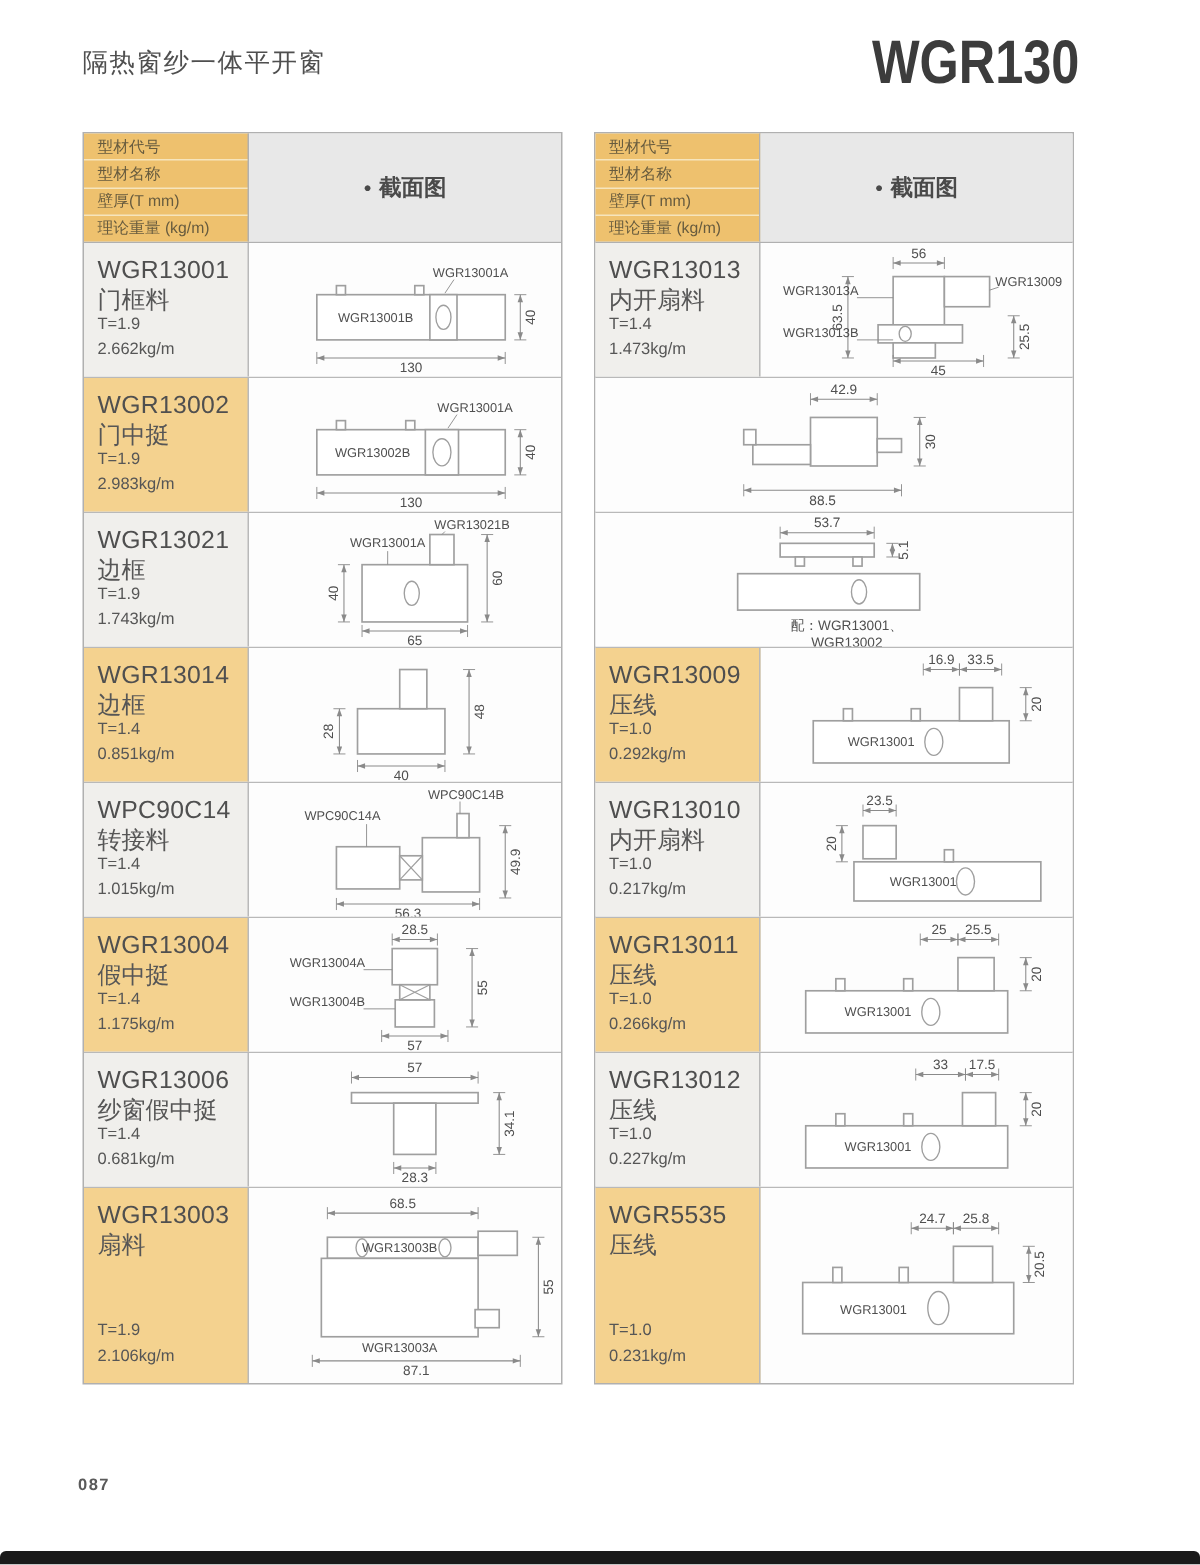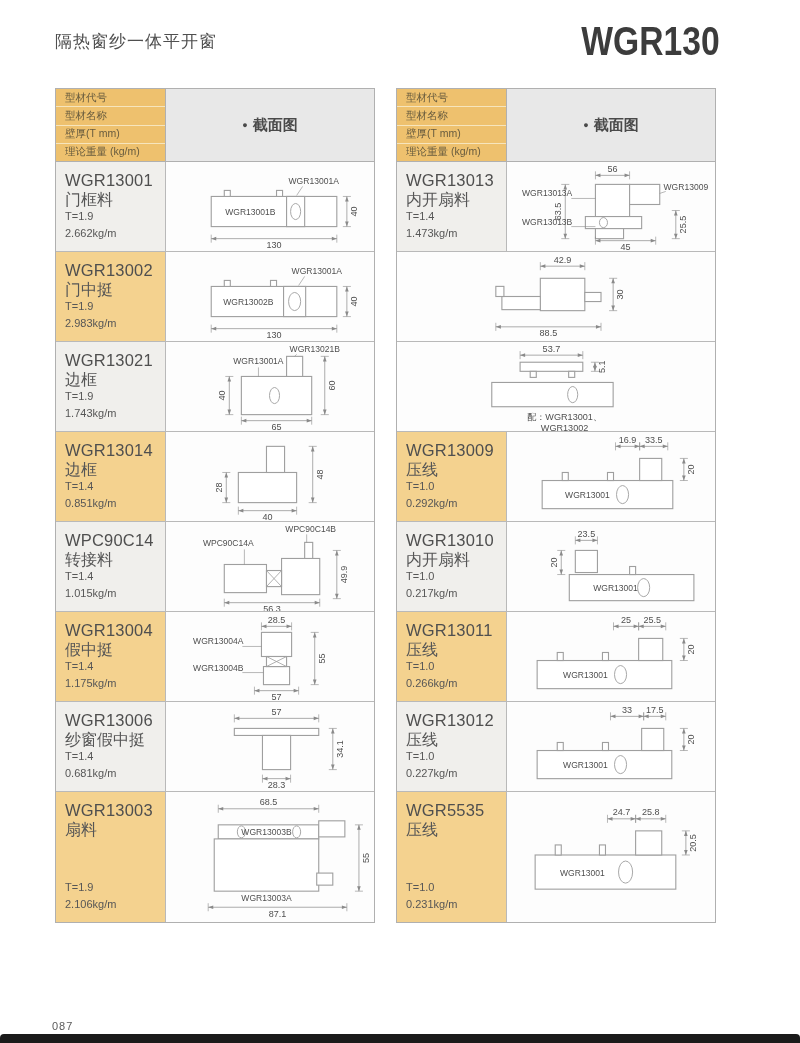--- a/index.html
+++ b/index.html
@@ -24,21 +24,21 @@
   .rows .prow:last-child{border-bottom:none}
   .prow.tall{height:130px}
   .plabel{width:110px;box-sizing:border-box;background:var(--row-plain,#f0efec);border-right:1px solid #b9b9b9;
           position:relative;padding:9px 4px 0 9px}
   .prow.hl .plabel{background:var(--orange-row,#f4d28f)}
   .pcode{font-size:16.5px;color:#4f4f4f;letter-spacing:.2px;white-space:nowrap}
   .pname{font-size:16px;margin-top:0;color:#565656}
   .pspecs{position:absolute;left:9px;bottom:9px;font-size:11px;line-height:1.55;color:#565656}
   .pdraw{flex:1;background:#fdfdfd}
   .pdraw svg{display:block;width:100%;height:100%}
-  .page-num{position:absolute;left:52px;top:1020px;font-size:11px;font-weight:400;color:#5a5a5a;letter-spacing:1px}
+  .page-num{position:absolute;left:52px;top:984px;font-size:11px;font-weight:700;color:#5a5a5a;letter-spacing:1px}
   .edge-bar{position:absolute;left:0;right:0;bottom:0;height:9px;background:var(--edge,#1a1a1a);border-radius:4px 4px 0 0}
 </style>
 </head>
 <body>
 
 <div class="page-title">隔热窗纱一体平开窗</div>
 <div class="series">WGR130</div>
 
 <div class="cat-table left">
   <div class="thead">

